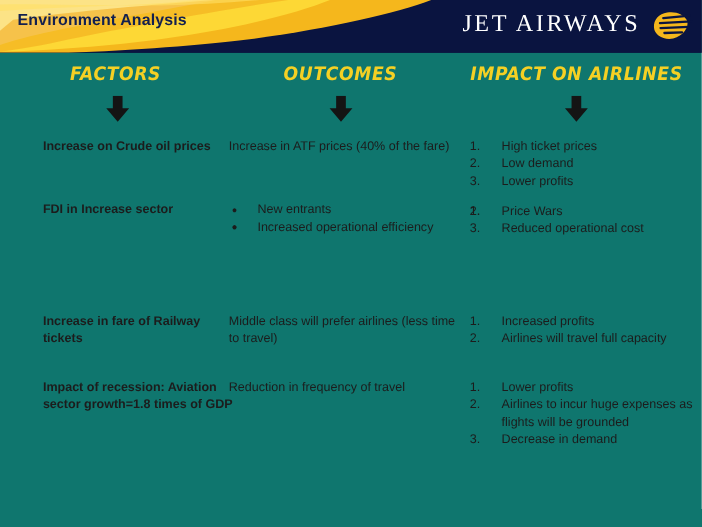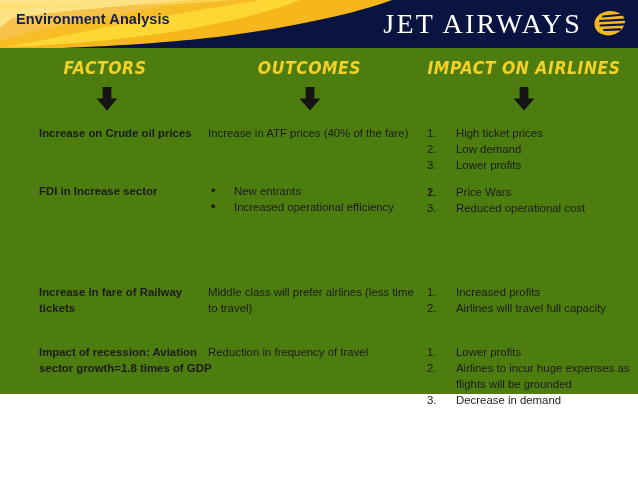--- a/index.html
+++ b/index.html
@@ -1,37 +1,37 @@
 <!DOCTYPE html>
 <html><head>
 <meta charset="utf-8">
 <style>
   html,body{margin:0;padding:0;}
   body{
     width:638px;height:479px;background:#ffffff;overflow:hidden;
     font-family:"Liberation Sans","DejaVu Sans",sans-serif;
     -webkit-font-smoothing:antialiased;
   }
-  .slide{position:relative;width:638px;height:394px;background:#4d7c0f;}
+  .slide{position:relative;width:638px;height:479px;background:#0f766e;}
 
   
   .header{
     position:absolute;left:0;top:0;width:638px;height:48px;
     background:#0a1440;overflow:hidden;
   }
   .hdr-svg{position:absolute;left:0;top:0;display:block;}
   .hdr-title{
     position:absolute;left:16px;top:11px;
     font-size:14.5px;font-weight:bold;color:#13204f;
     letter-spacing:0.1px;white-space:nowrap;z-index:5;
   }
   .brand{
     position:absolute;right:56px;top:8px;
     font-family:"Liberation Serif","DejaVu Serif",serif;
-    font-size:28px;color:#ffffff;letter-spacing:2.3px;
+    font-size:22px;color:#ffffff;letter-spacing:2.3px;
     white-space:nowrap;z-index:6;font-weight:normal;
   }
   .brand-logo{
     position:absolute;right:8px;top:9px;width:44px;height:28px;z-index:6;
   }
 
   
   .colhead{
     position:absolute;
     font-family:"DejaVu Sans","Liberation Sans",sans-serif;

